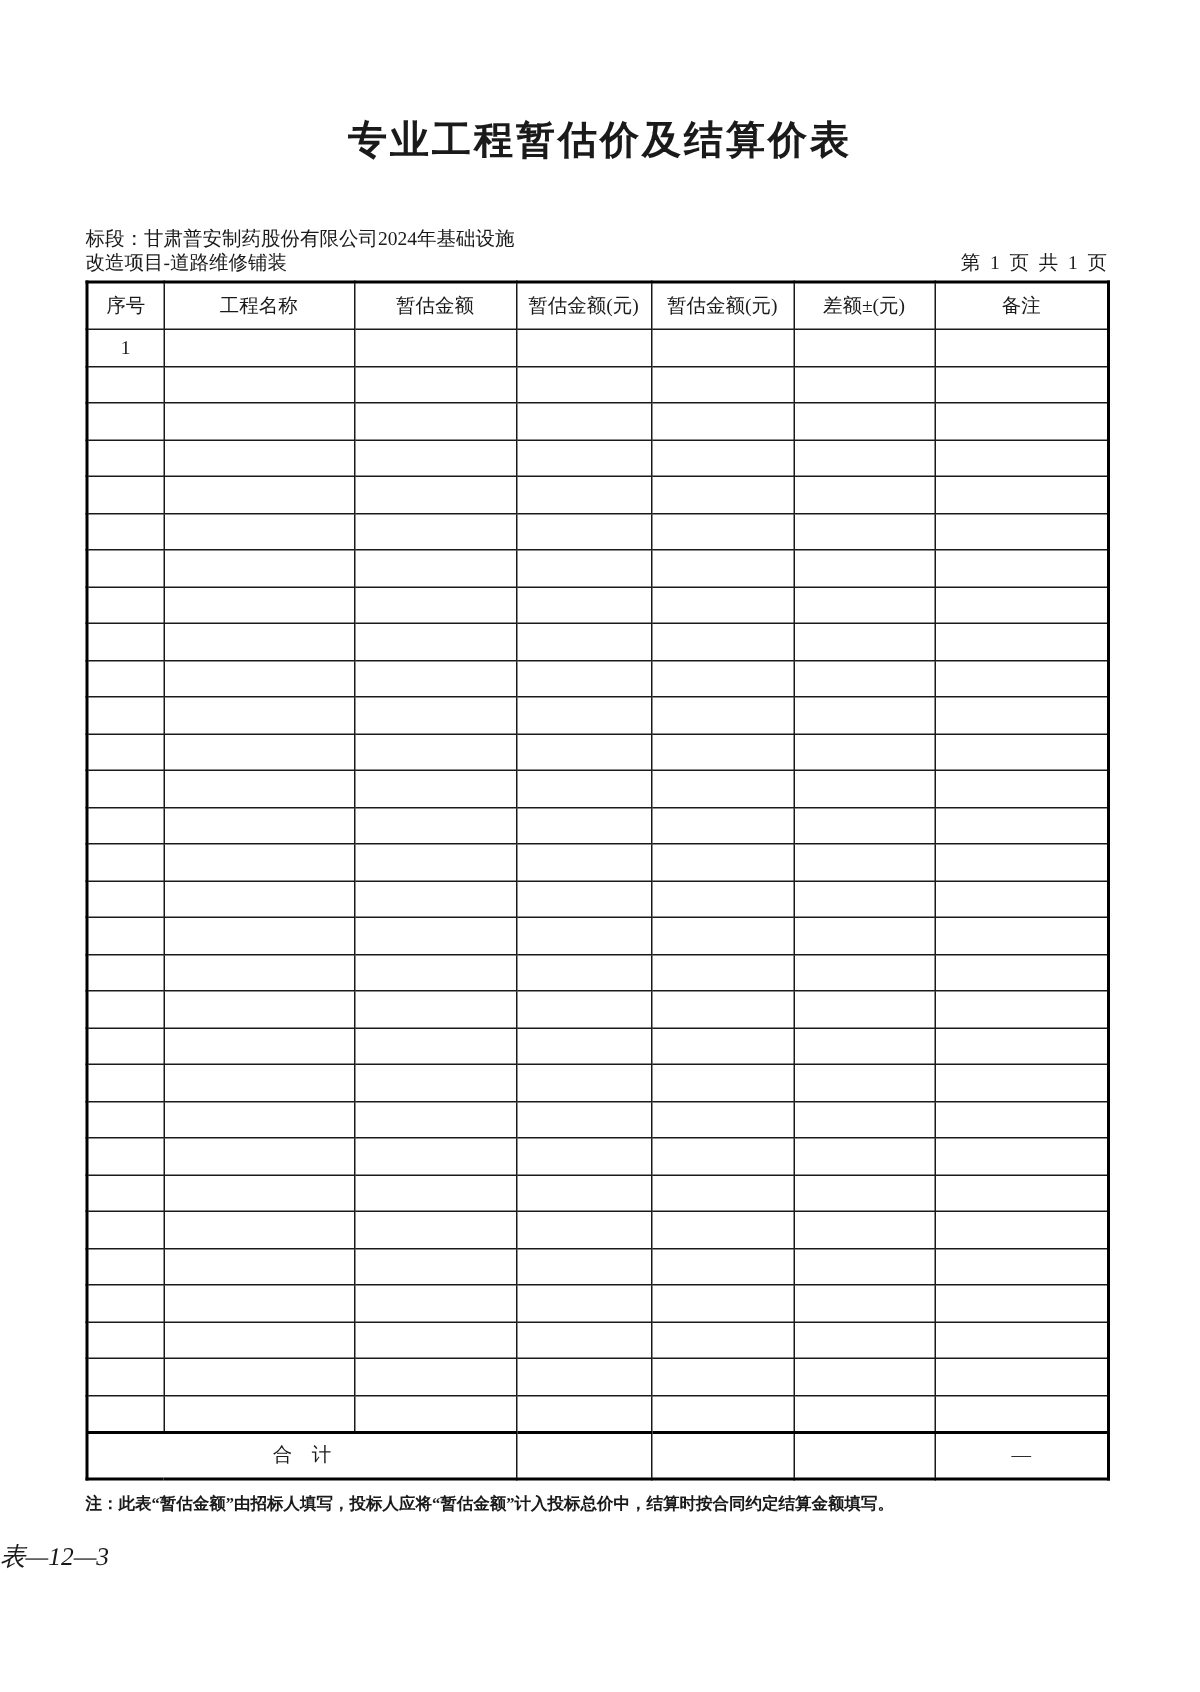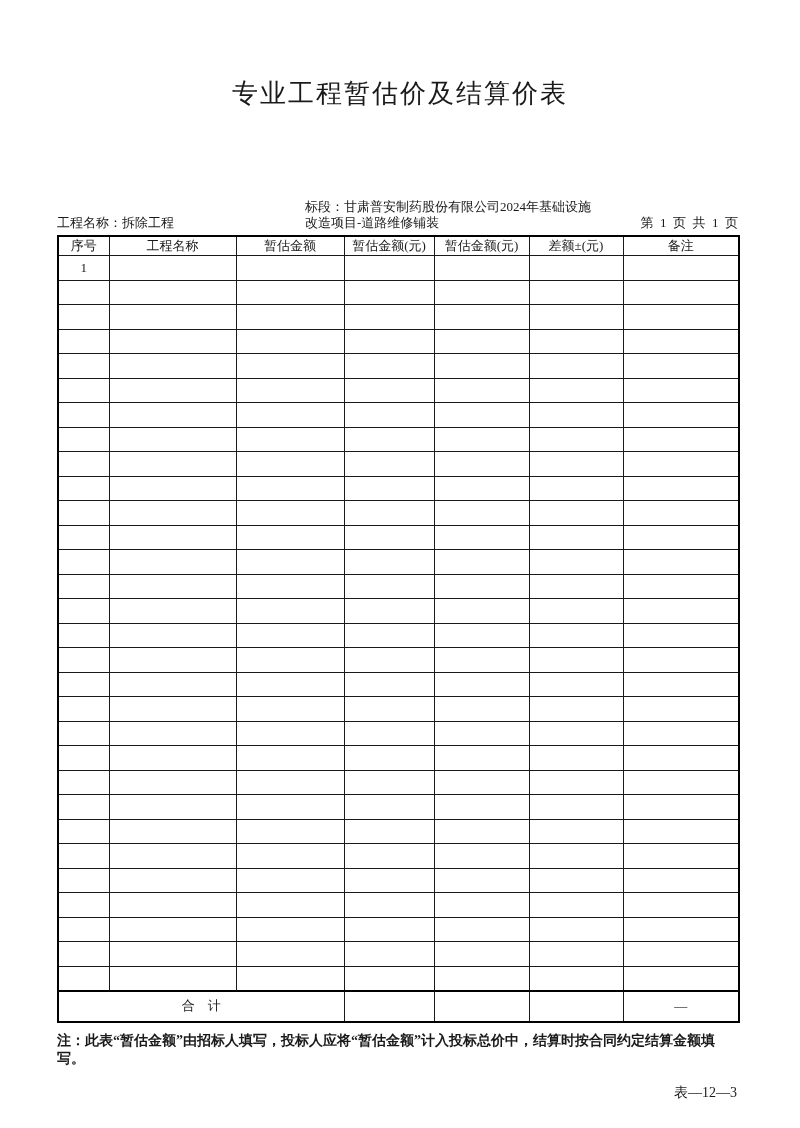--- a/index.html
+++ b/index.html
@@ -10,81 +10,80 @@
     font-family: "Liberation Serif", "DejaVu Serif", serif;
     color: #1a1a1a;
     overflow: hidden;
   }
   .page { width: 800px; height: 1128px; position: relative; background: #fff; }
 
   .title {
     margin-top: 76px;
     text-align: center;
     font-size: 26px;
-    font-weight: normal;
+    font-weight: bold;
     letter-spacing: 2px;
     white-space: nowrap;
   }
 
   .header-info {
     display: flex;
     align-items: flex-end;
     margin: 40px 62px 0 57px;
     font-size: 13px;
     line-height: 1.25;
   }
   .project-name { width: 248px; white-space: nowrap; overflow: hidden; }
-  .section-block { width: 292px; word-break: break-all; overflow: hidden; margin-top: 48px; }
+  .section-block { width: 292px; word-break: break-all; overflow: hidden; }
   .page-indicator { flex: 1; text-align: right; white-space: pre; margin-top: 16px; }
 
   table.main-table {
     border-collapse: collapse;
     table-layout: fixed;
     margin: 3px 0 0 57px;
     width: 681px;
     border: 2px solid #000;
   }
   .main-table th, .main-table td {
     border: 1px solid #1a1a1a;
     font-size: 13px;
     font-weight: normal;
     text-align: center;
     vertical-align: middle;
     padding: 0 2px;
     overflow: hidden;
   }
-  .main-table thead th { height: 20px; }
+  .main-table thead th { height: 32px; }
   .main-table tbody td { height: 24.5px; }
   .main-table tfoot td {
     height: 31px;
     border-top: 2px solid #000;
   }
   .total-label { white-space: pre; }
 
   .note {
     margin: 9px 60px 0 57px;
-    font-size: 14px;
+    font-size: 11px;
     font-weight: bold;
     line-height: 1.3;
   }
   .footer-code {
     margin: 16px 63px 0 0;
-    text-align: right;
-    font-size: 14px;
+    font-size: 17px;
+    font-style: italic;
   }
 </style>
 </head>
 <body>
 
 <div class="page">
 
   <h1 class="title">专业工程暂估价及结算价表</h1>
 
   <div class="header-info">
-    <div class="project-name"><span>工程名称：</span><span>拆除工程</span></div>
     <div class="section-block"><span>标段：</span><span>甘肃普安制药股份有限公司2024年基础设施改造项目-道路维修铺装</span></div>
     <div class="page-indicator">第  1  页  共  1  页</div>
   </div>
 
   <table class="main-table">
     <colgroup>
       <col style="width:51px">
         <col style="width:127px">
         <col style="width:108px">
       <col style="width:90px">

